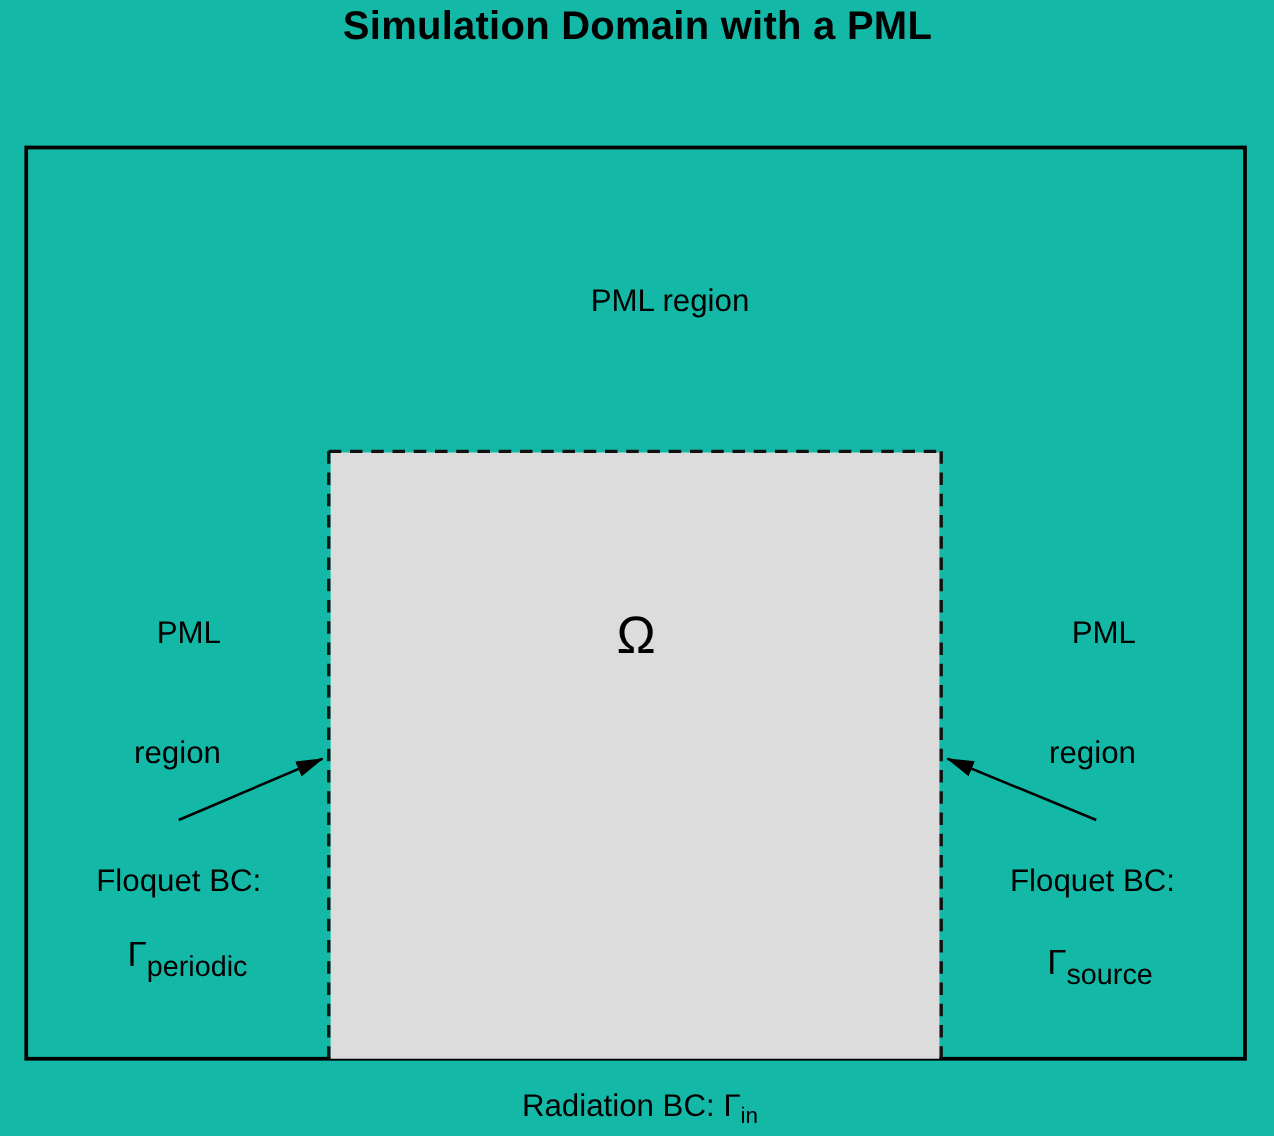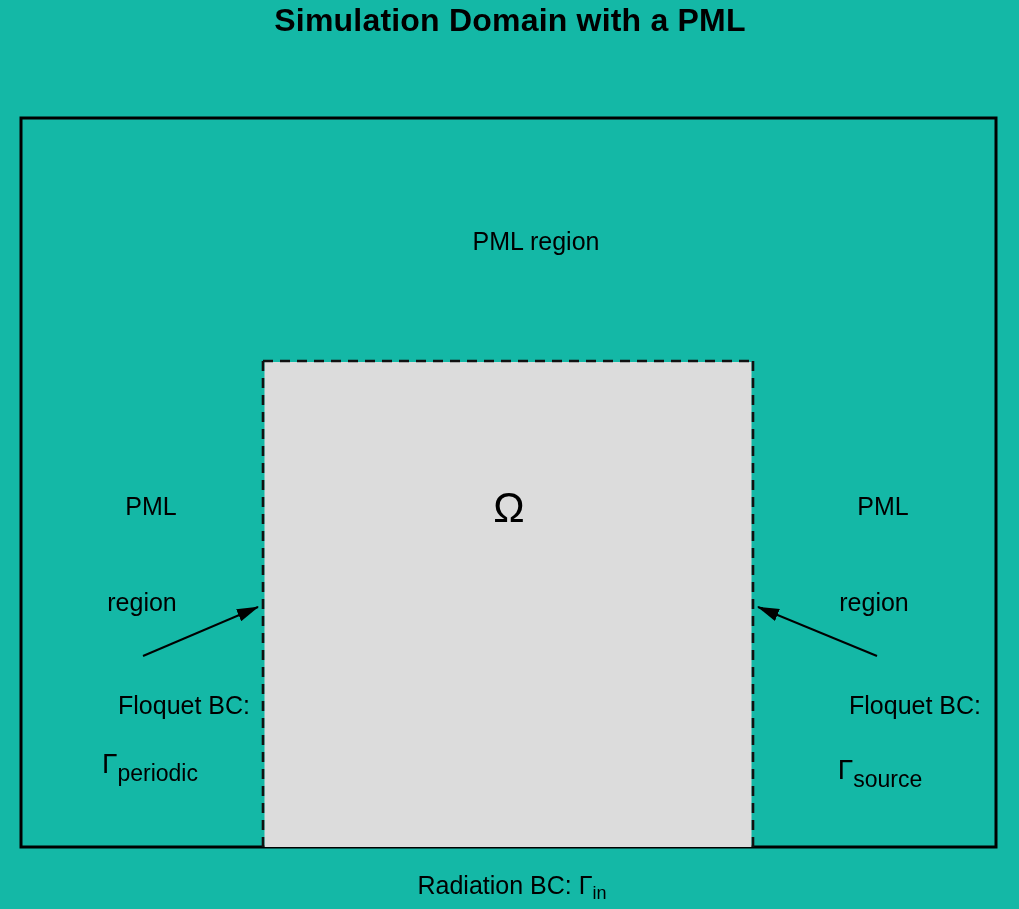--- a/index.html
+++ b/index.html
@@ -24,21 +24,21 @@
   .title {
     top: 2px;
     left: 510px;
     font-size: 32px;
     font-weight: bold;
     letter-spacing: 0.2px;
   }
   .region-label { font-size: 25px; }
   .two-line { line-height: 32px; text-align: right; }
   .omega { font-size: 42px; line-height: 1; }
-  .bc-title { font-size: 25px; margin-left: 41px; }
+  .bc-title { font-size: 25px; }
   .gamma { font-size: 28px; line-height: 1; }
   .gamma sub { font-size: 23px; line-height: 0; vertical-align: -0.35em; }
   .radiation { font-size: 25px; line-height: 1; }
   .radiation sub { font-size: 18px; line-height: 0; vertical-align: -0.3em; }
 </style>
 </head>
 <body>
 
 <div class="stage">
 

